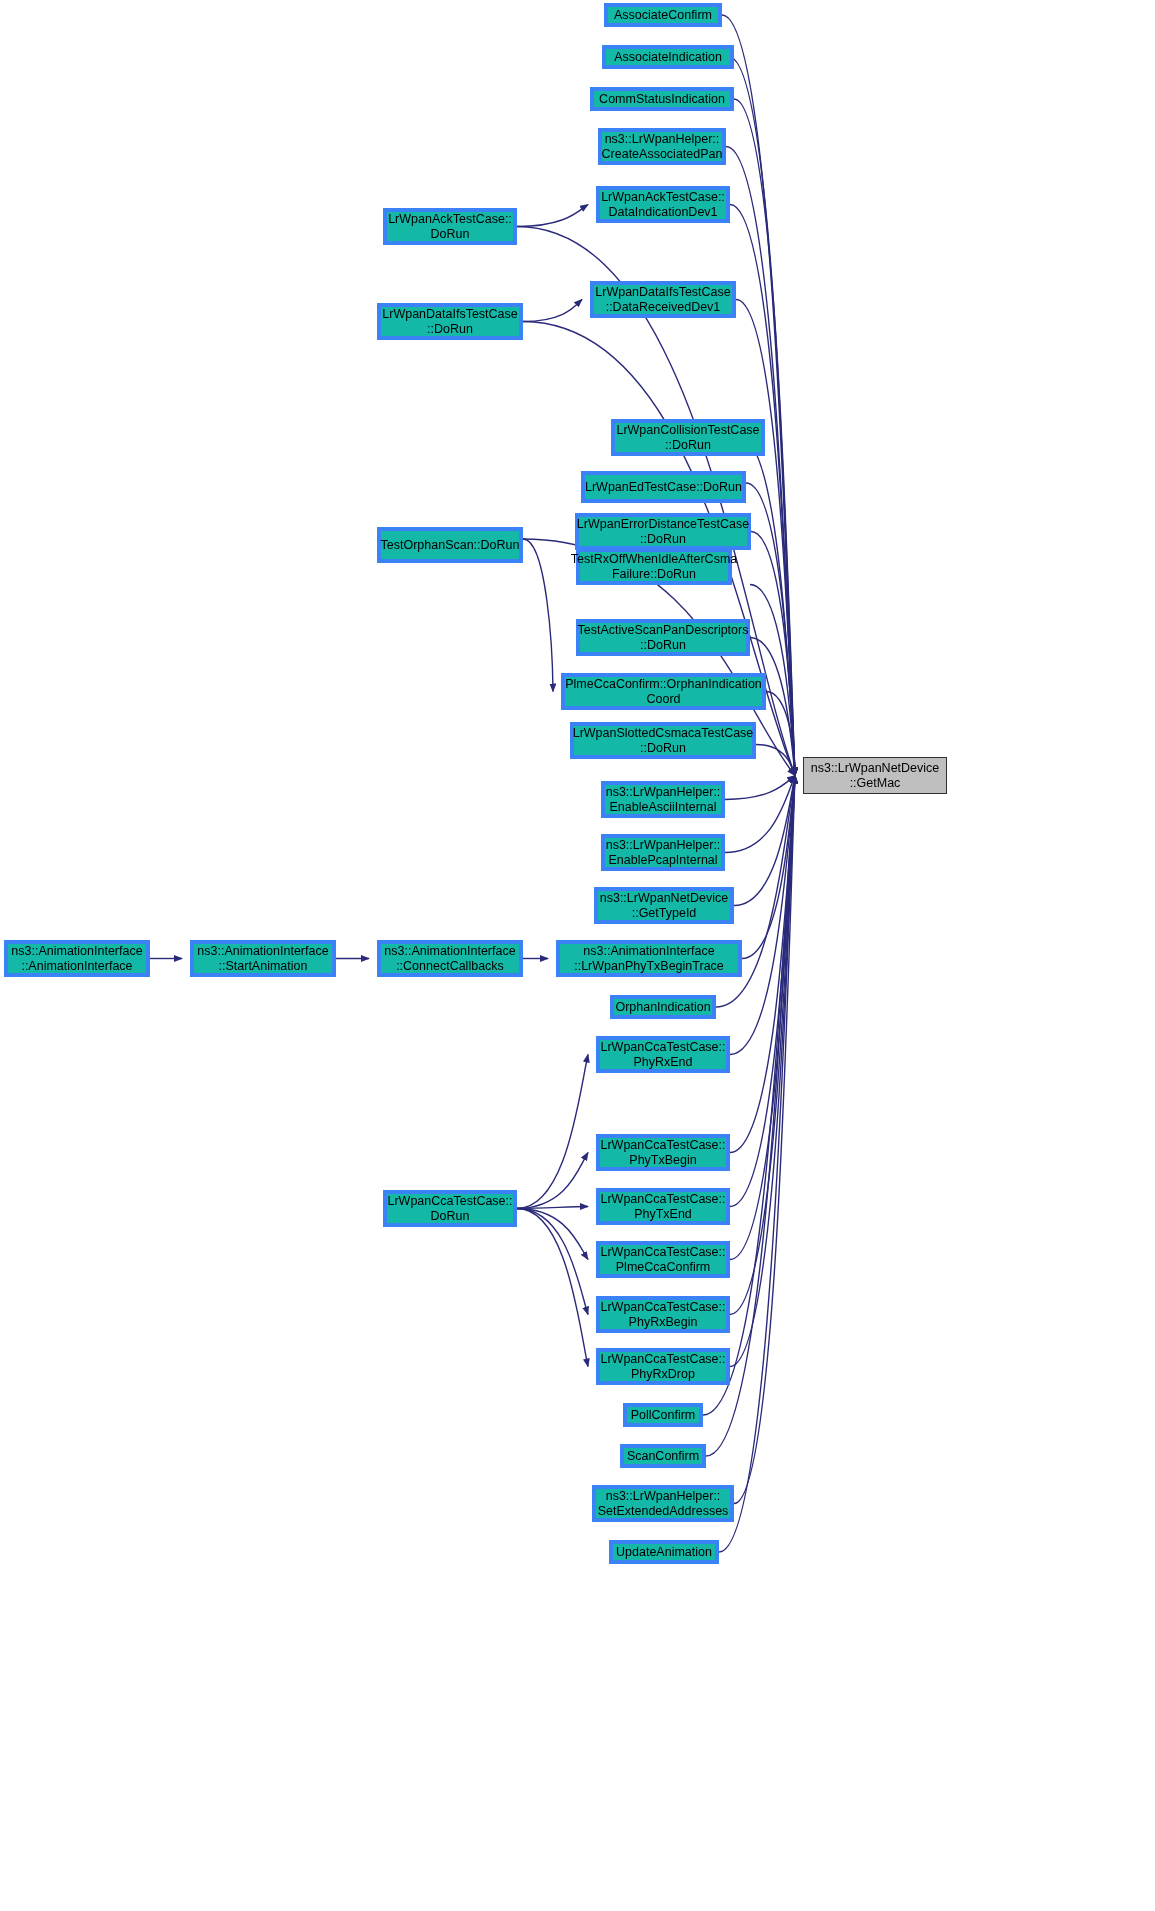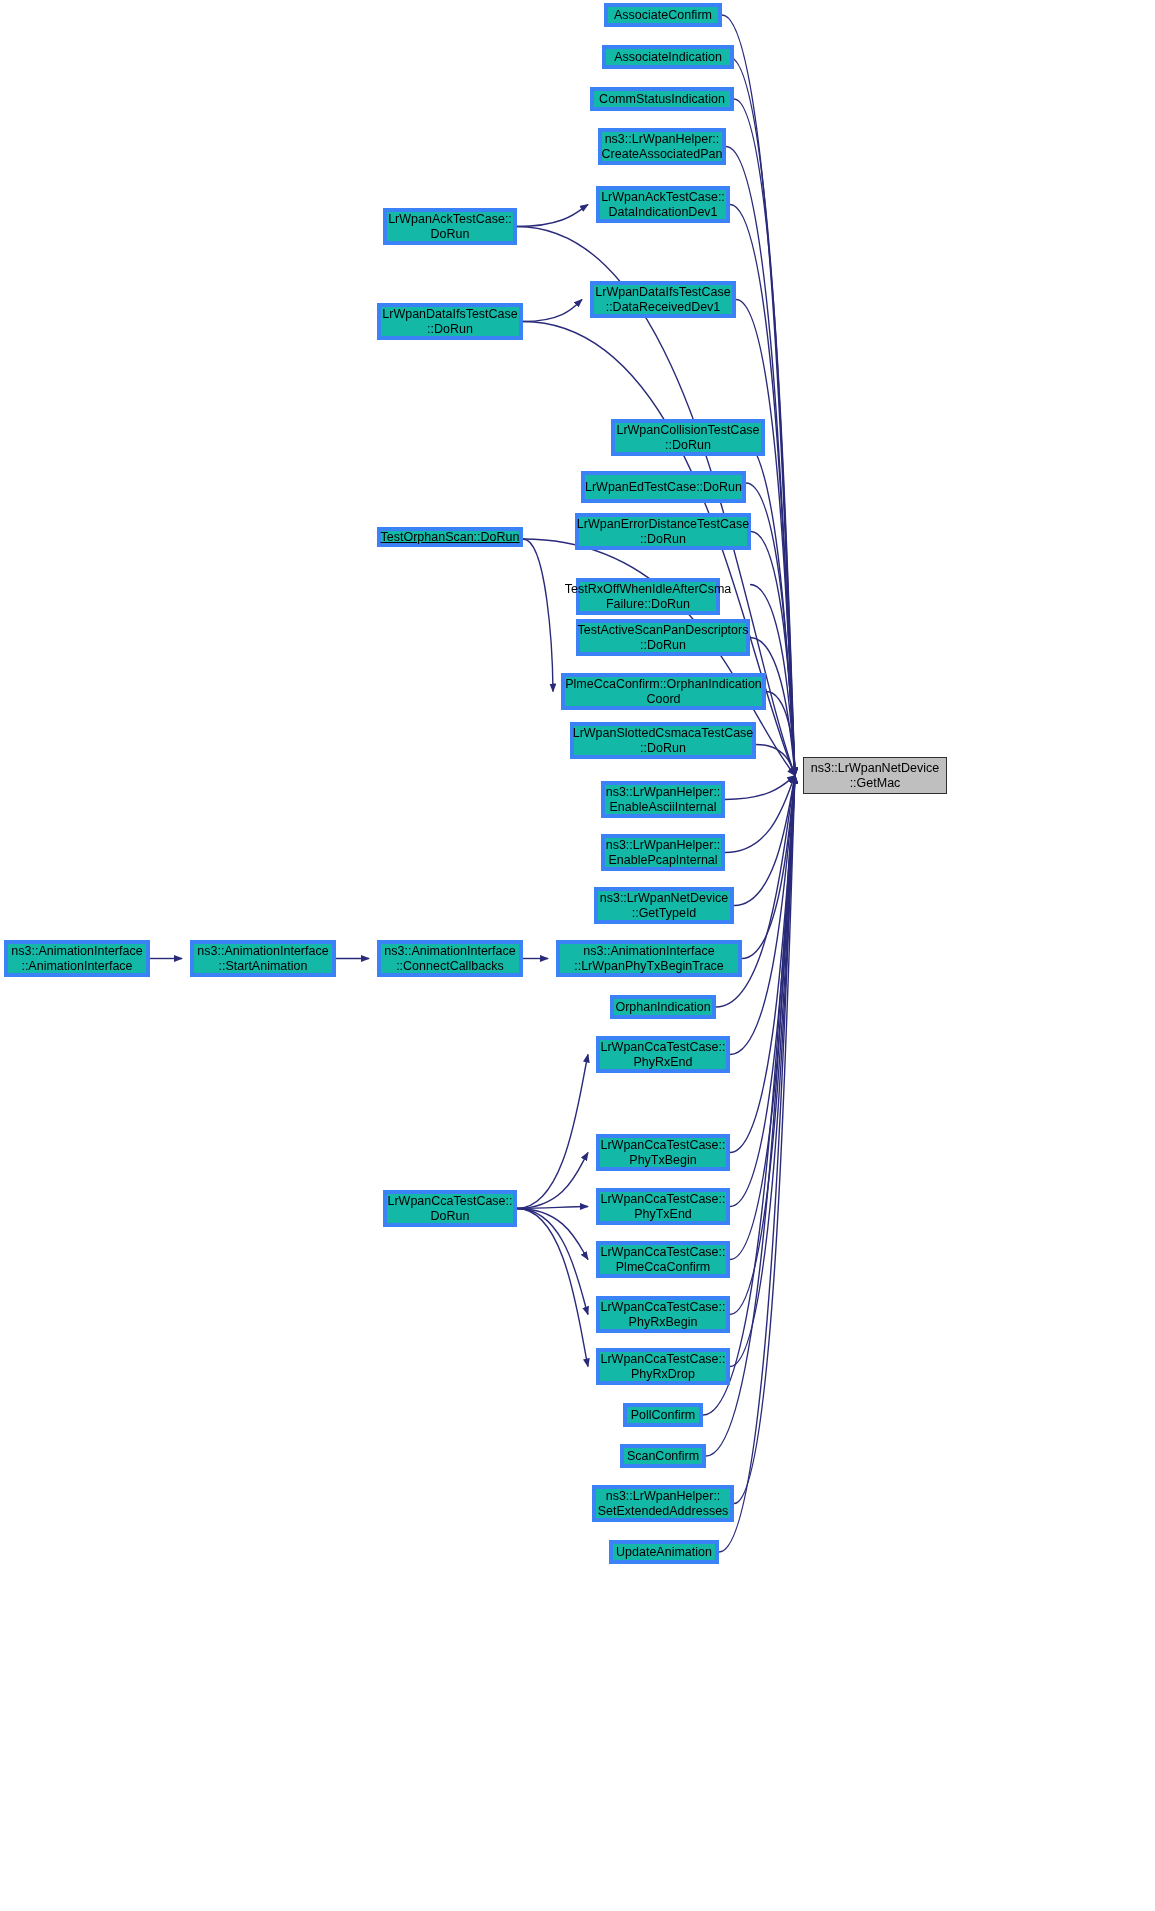--- a/index.html
+++ b/index.html
@@ -114,25 +114,25 @@
 DoRun</div>
       <div class="node" style="left: 590px; top: 281px; width: 146px; height: 37px;">LrWpanDataIfsTestCase
 ::DataReceivedDev1</div>
       <div class="node" style="left: 377px; top: 303px; width: 146px; height: 37px;">LrWpanDataIfsTestCase
 ::DoRun</div>
       <div class="node" style="left: 586px; top: 419px; width: 154px; height: 37px; margin-left: 25px;">LrWpanCollisionTestCase
 ::DoRun</div>
       <div class="node" style="left: 581px; top: 471px; width: 165px; height: 32px;">LrWpanEdTestCase::DoRun</div>
       <div class="node" style="left: 575px; top: 513px; width: 176px; height: 37px;">LrWpanErrorDistanceTestCase
 ::DoRun</div>
-      <div class="node" style="left: 576px; top: 578px; width: 144px; height: 37px;">TestRxOffWhenIdleAfterCsma
+      <div class="node" style="left: 576px; top: 548px; width: 156px; height: 37px;">TestRxOffWhenIdleAfterCsma
 Failure::DoRun</div>
       <div class="node" style="left: 576px; top: 619px; width: 174px; height: 37px;">TestActiveScanPanDescriptors
 ::DoRun</div>
-      <div class="node" style="left: 377px; top: 527px; width: 146px; height: 20px; text-decoration: underline;">TestOrphanScan::DoRun</div>
+      <div class="node" style="left: 377px; top: 527px; width: 146px; height: 36px;">TestOrphanScan::DoRun</div>
       <div class="node" style="left: 561px; top: 673px; width: 205px; height: 37px;">PlmeCcaConfirm::OrphanIndication
 Coord</div>
       <div class="node" style="left: 570px; top: 722px; width: 186px; height: 37px;">LrWpanSlottedCsmacaTestCase
 ::DoRun</div>
       <div class="node" style="left: 601px; top: 781px; width: 124px; height: 37px;">ns3::LrWpanHelper::
 EnableAsciiInternal</div>
       <div class="node" style="left: 601px; top: 834px; width: 124px; height: 37px;">ns3::LrWpanHelper::
 EnablePcapInternal</div>
       <div class="node" style="left: 594px; top: 887px; width: 140px; height: 37px;">ns3::LrWpanNetDevice
 ::GetTypeId</div>

